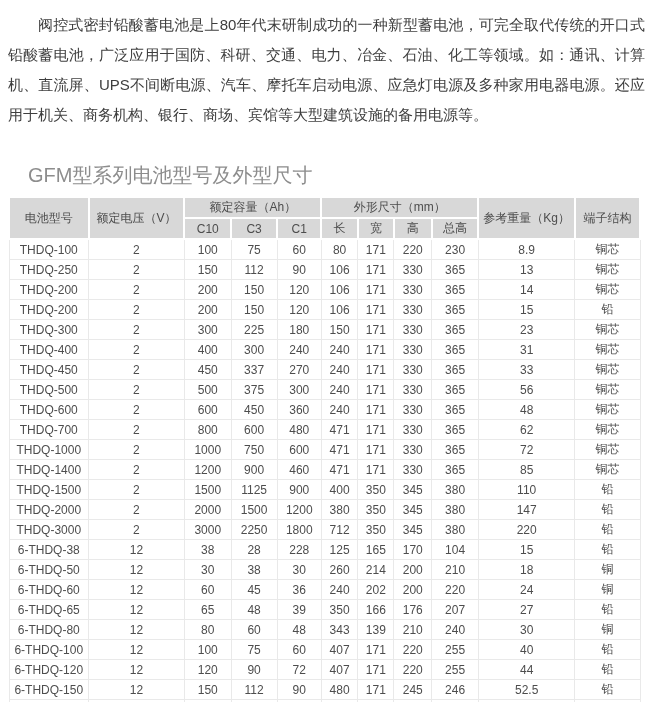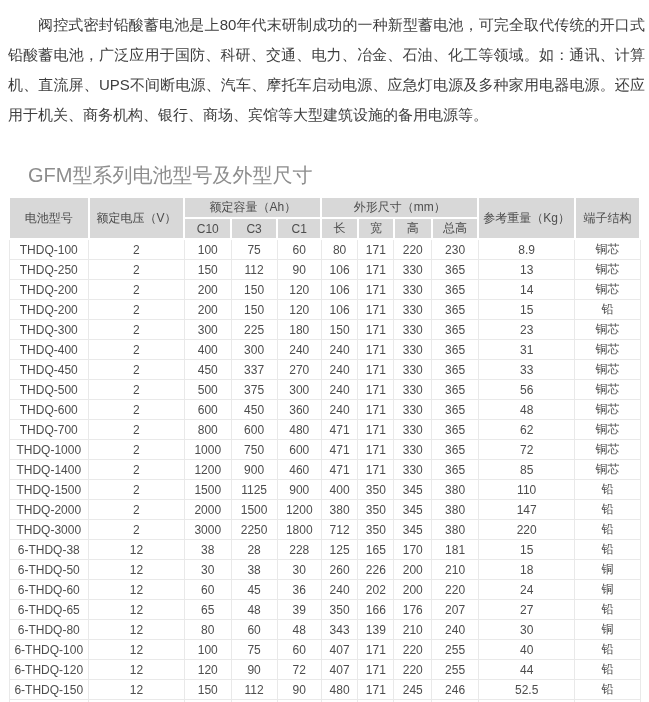--- a/index.html
+++ b/index.html
@@ -294,32 +294,32 @@
         </tr>
         <tr>
           <td>6-THDQ-38</td>
           <td>12</td>
           <td>38</td>
           <td>28</td>
           <td>228</td>
           <td>125</td>
           <td>165</td>
           <td>170</td>
-          <td>181</td>
+          <td>104</td>
           <td>15</td>
           <td>铅</td>
         </tr>
         <tr>
           <td>6-THDQ-50</td>
           <td>12</td>
           <td>30</td>
           <td>38</td>
           <td>30</td>
           <td>260</td>
-          <td>226</td>
+          <td>214</td>
           <td>200</td>
           <td>210</td>
           <td>18</td>
           <td>铜</td>
         </tr>
         <tr>
           <td>6-THDQ-60</td>
           <td>12</td>
           <td>60</td>
           <td>45</td>

